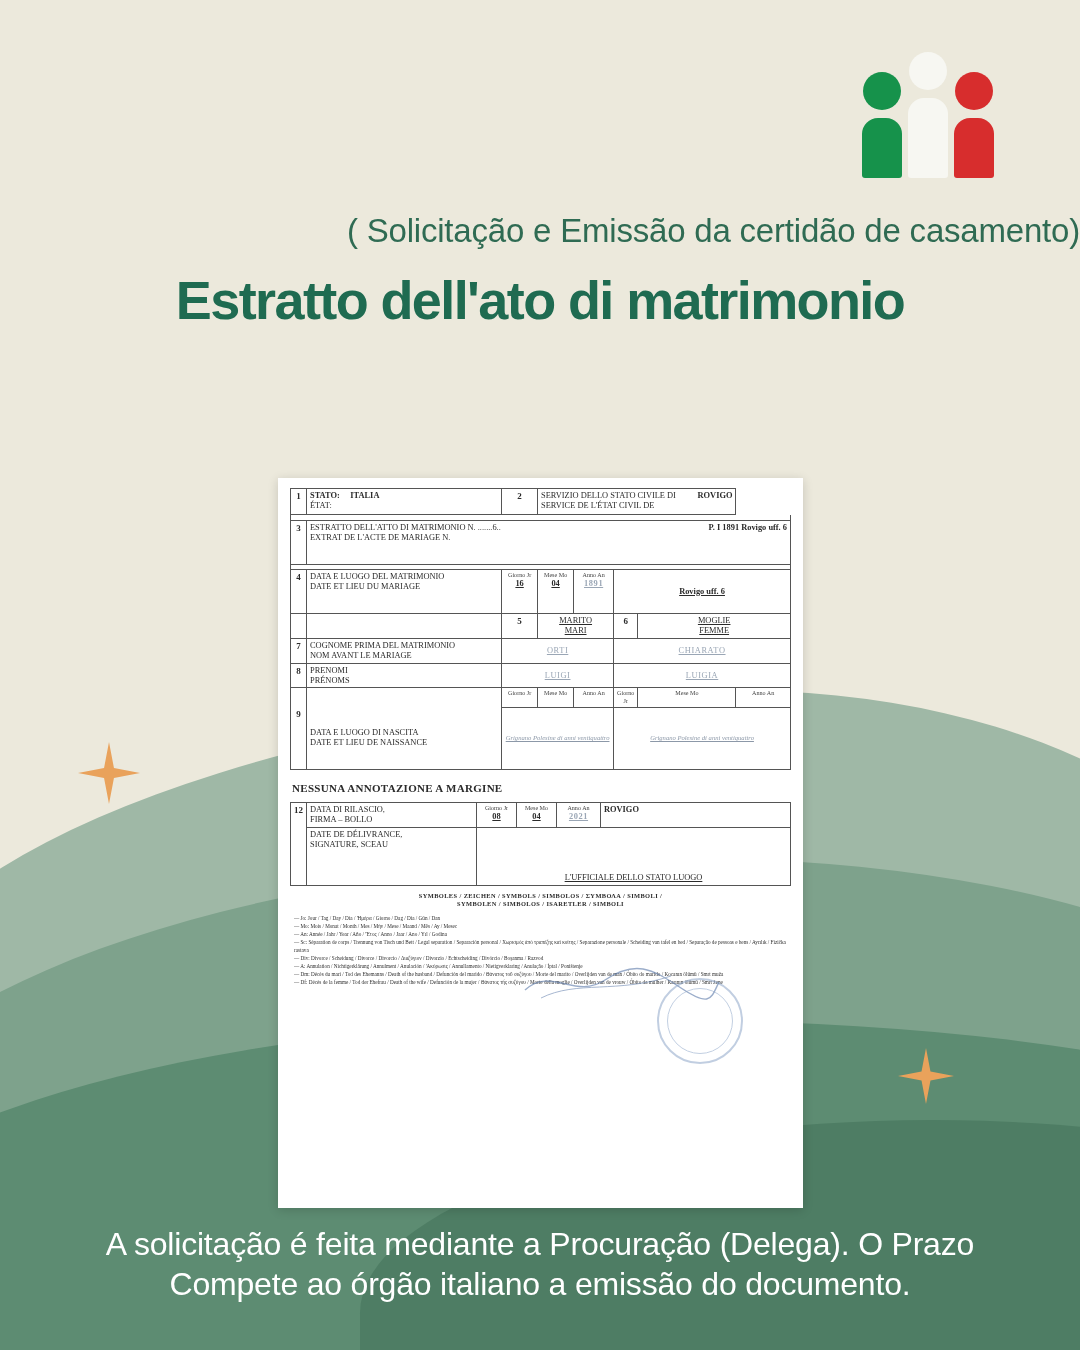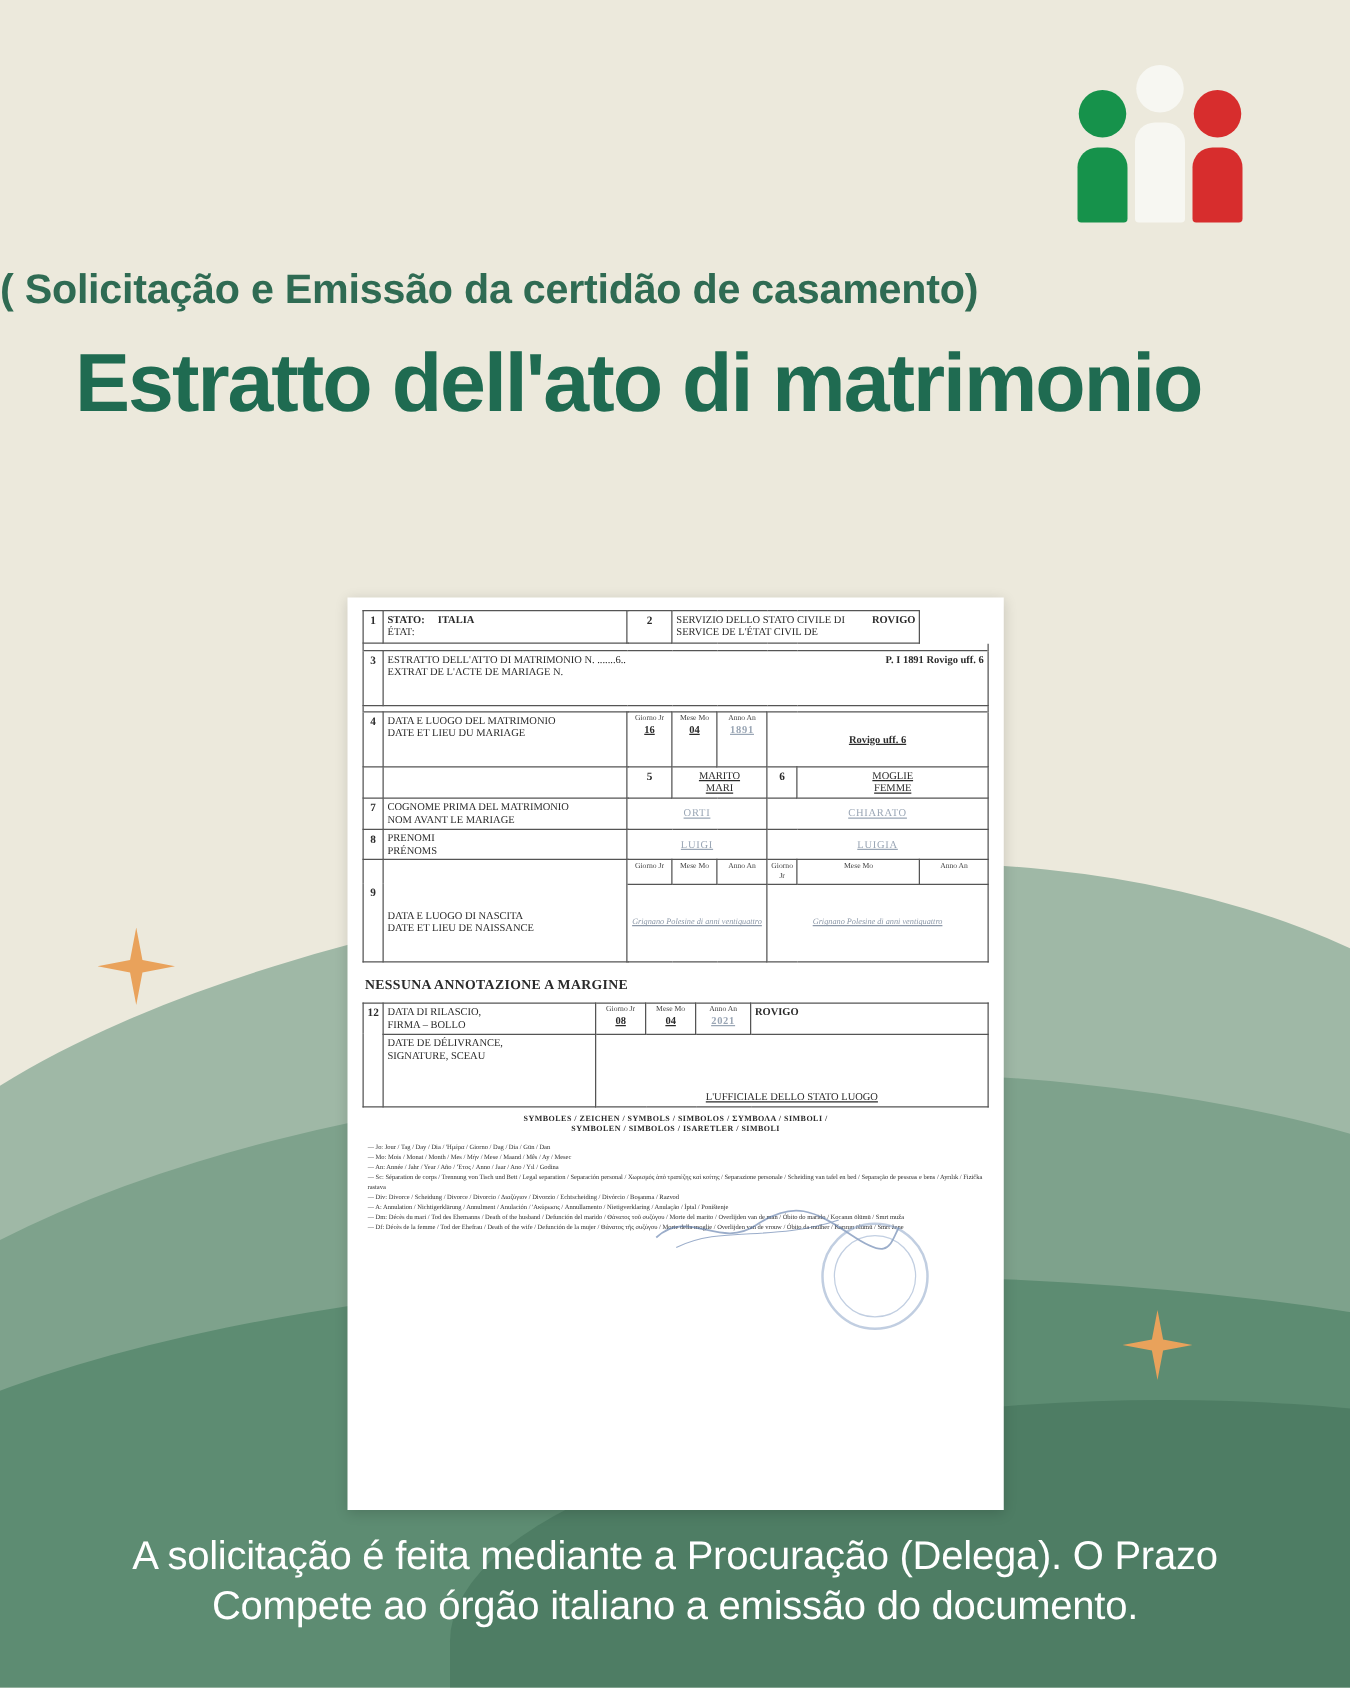--- a/index.html
+++ b/index.html
@@ -95,32 +95,31 @@
   .logo-fig.mid .body { height: 80px; }
   .logo-green .head, .logo-green .body { background: #16924b; }
   .logo-white .head, .logo-white .body { background: #f7f7f2; }
   .logo-red .head, .logo-red .body { background: #d72d2d; }
 
   
   .subtitle {
     position: absolute;
     left: 0; top: 212px;
     width: 1080px;
-    text-align: left;
+    text-align: right;
     font-size: 33px;
     color: #2f6b53;
     letter-spacing: -0.2px;
-    font-weight: bold;
   }
   .title {
     position: absolute;
     left: 60px; top: 272px;
     width: 960px;
-    text-align: left;
-    font-size: 66px;
+    text-align: center;
+    font-size: 54px;
     line-height: 1.05;
     font-weight: bold;
     color: #1f6b51;
     letter-spacing: -1.6px;
   }
 
   
   .doc-wrap {
     position: absolute;
     left: 278px; top: 478px;

